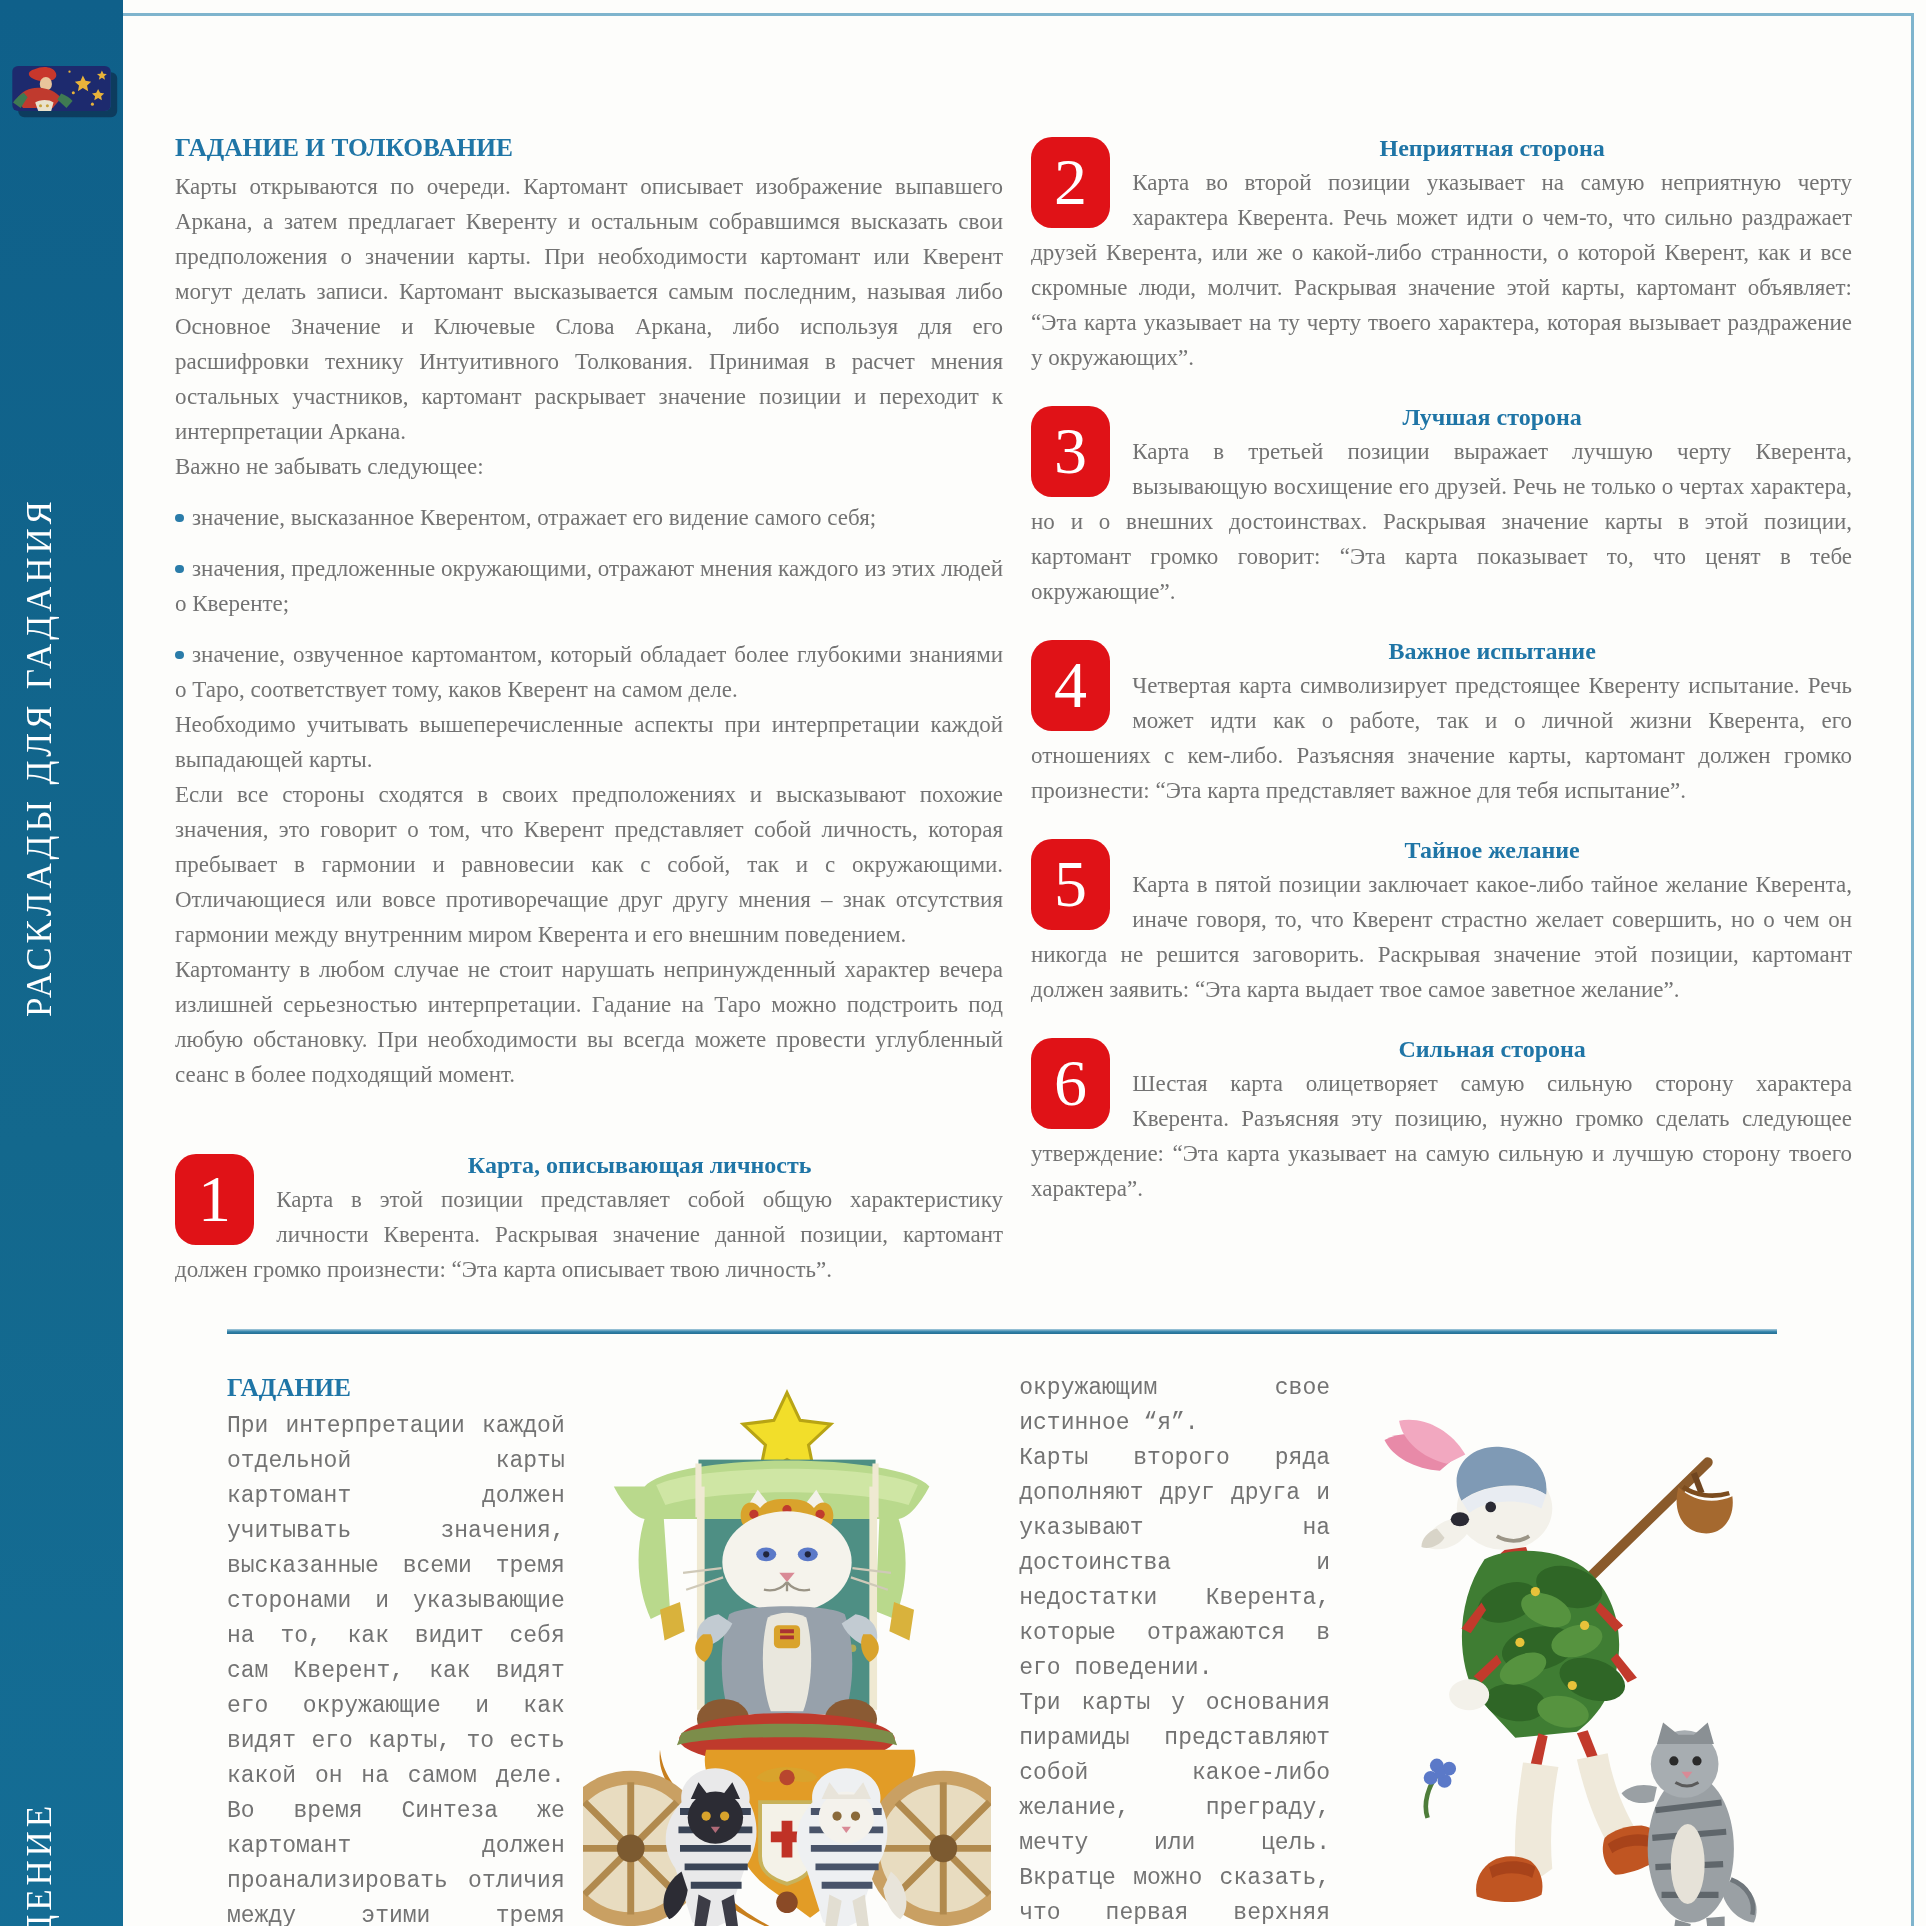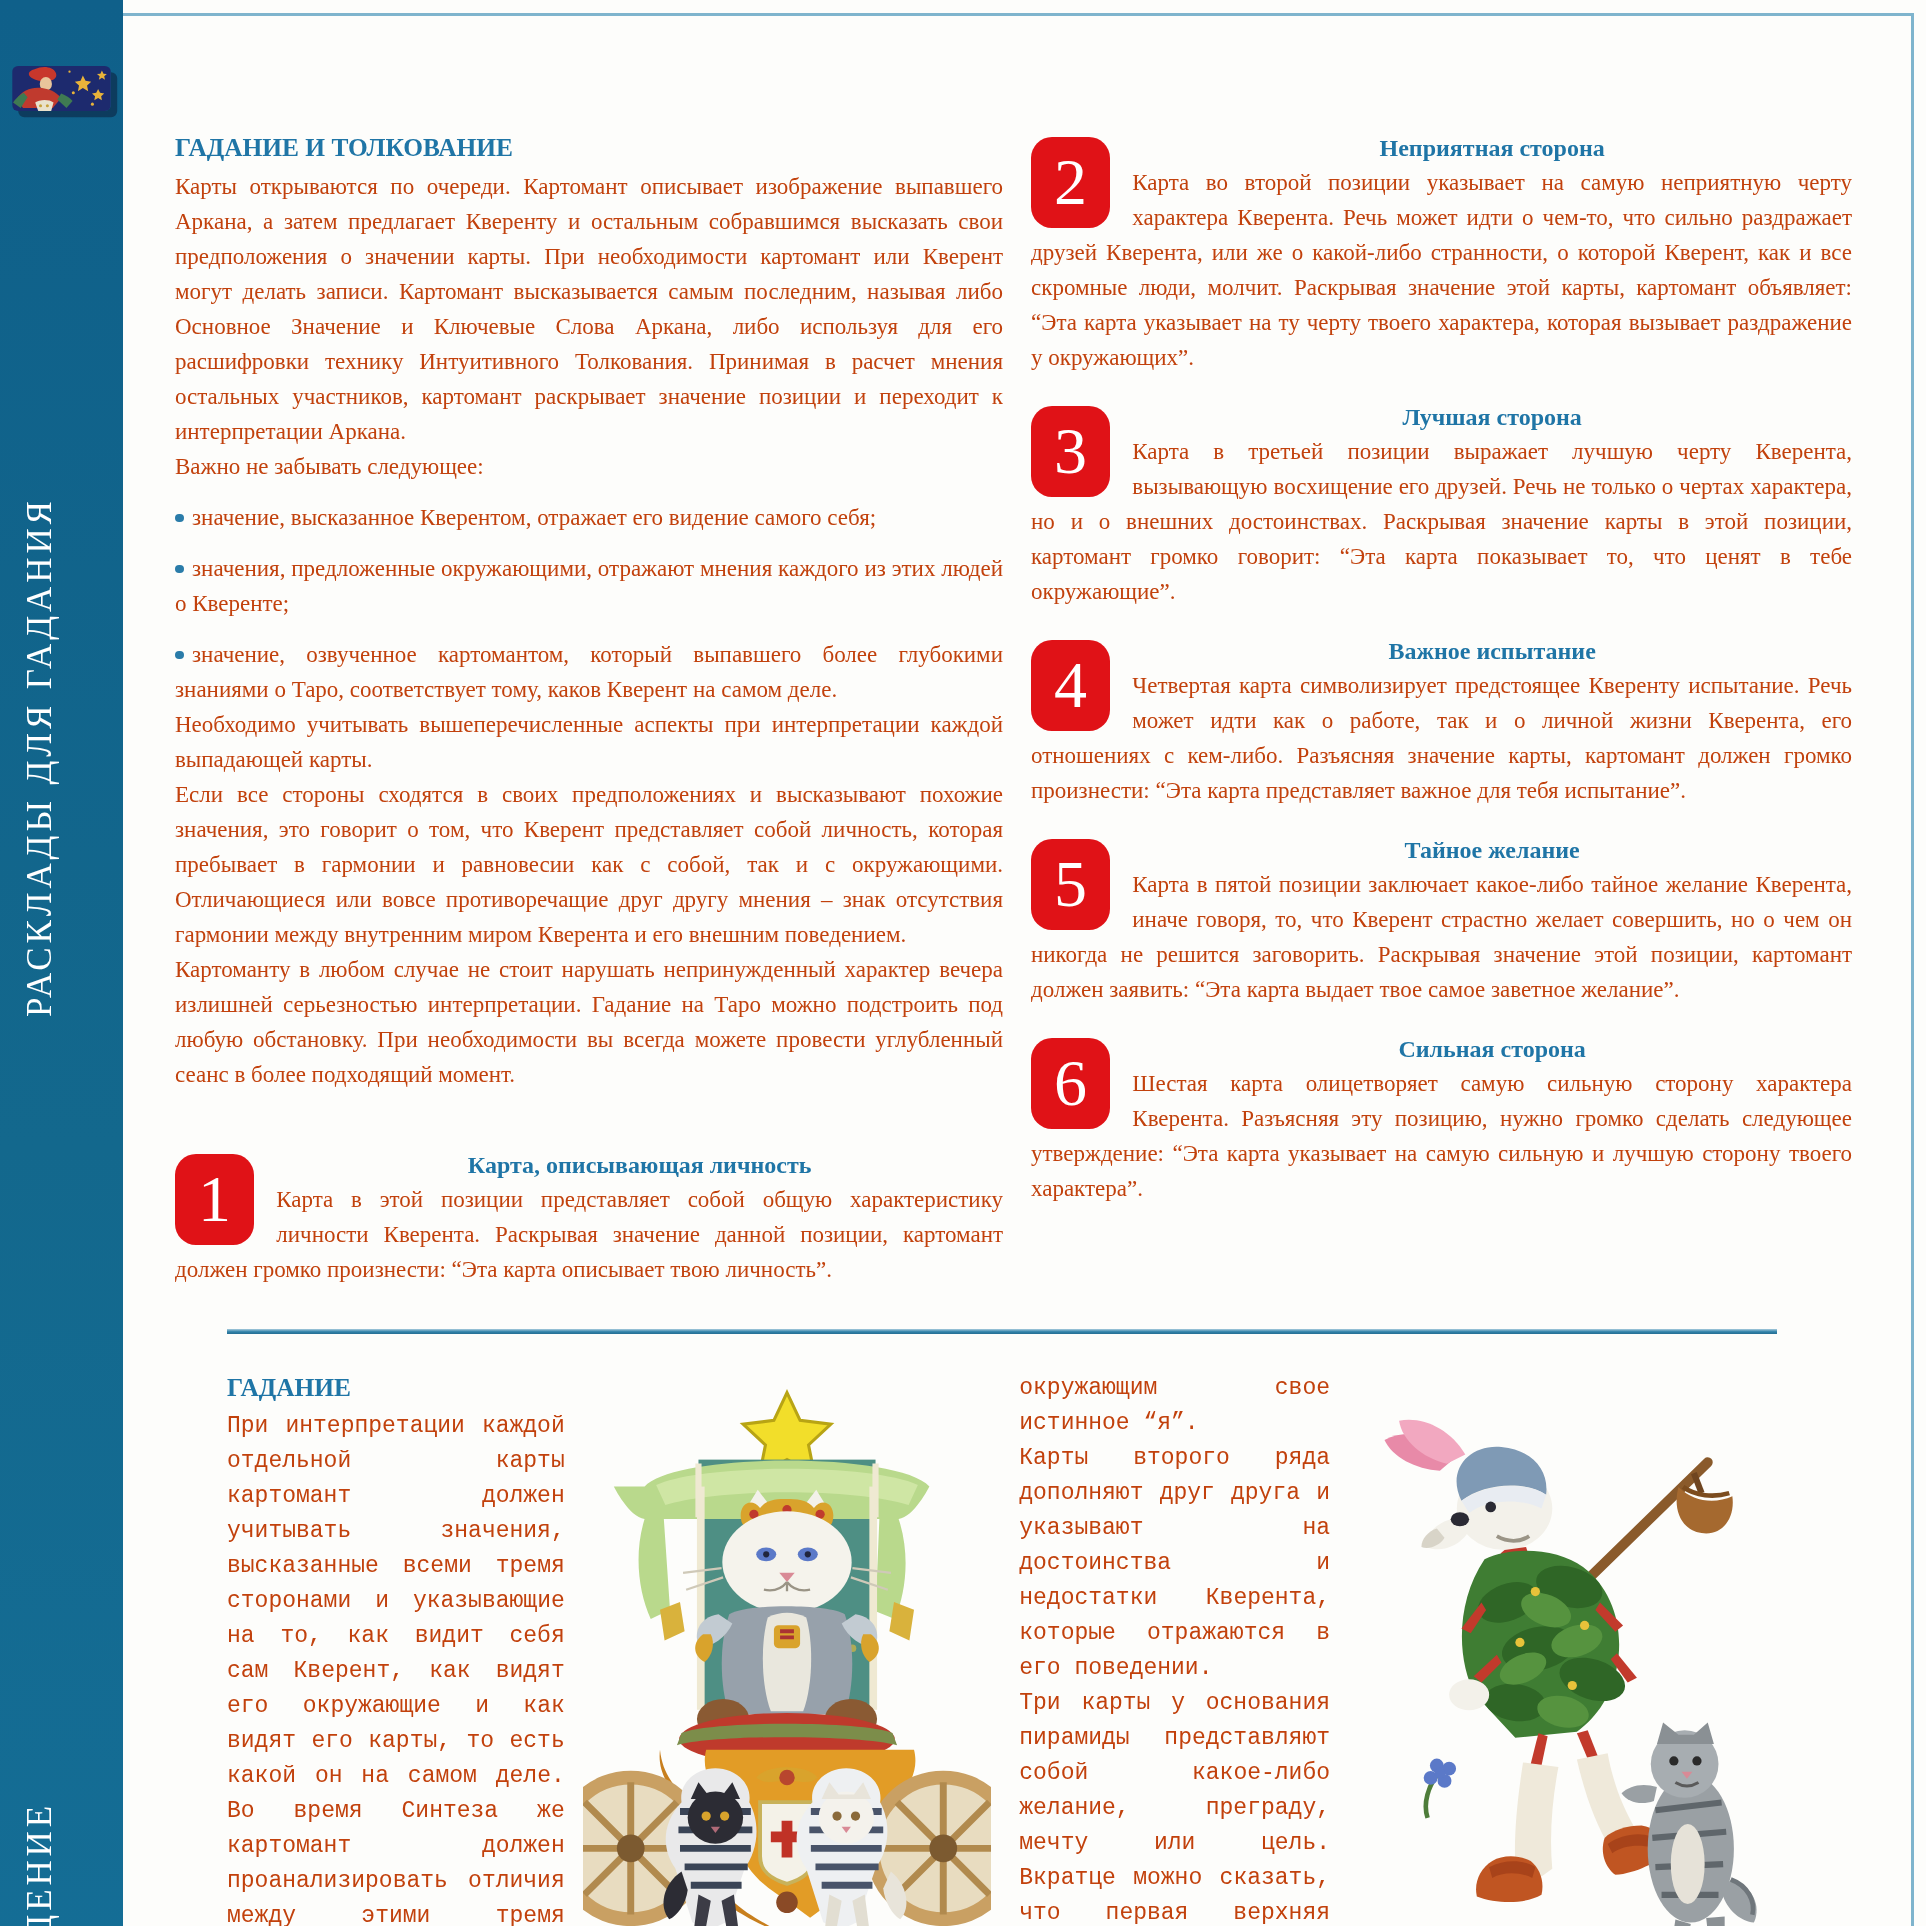--- a/index.html
+++ b/index.html
@@ -20,21 +20,21 @@
   .frame{position:absolute;top:13px;right:11.6px;bottom:11.6px;left:123px;
     border-top:3.5px solid #7fb4cd;border-right:3.5px solid #7fb4cd;border-bottom:4.6px solid #4f95b8;
     pointer-events:none;}
 
   
   main{position:absolute;left:123px;top:0;width:1804px;}
   .content{margin:131px 75px 0 52px;}
   .columns{display:flex;gap:28px;}
   .col-left{width:828px;}
   .col-right{width:821px;}
-  p{margin:0;font-size:23px;line-height:35px;color:#c2410c;text-align:justify;}
+  p{margin:0;font-size:23px;line-height:35px;color:#737373;text-align:justify;}
   h2{margin:0 0 6.2px 0;color:#1f75a6;font-size:25.4px;line-height:32px;font-weight:bold;}
   .bullet{margin-top:16px;}
   .dot{display:inline-block;width:8.5px;height:8.5px;border-radius:50%;background:#2a7ca9;
     margin-right:8.5px;transform:translateY(-3.1px);}
 
   .pos-item{margin-top:25px;}
   .pos-item.first-left{margin-top:56px;}
   .pos-item .badge{float:left;width:79px;height:91px;background:#e01217;border-radius:21px;
     color:#ffffff;font-size:66px;line-height:89px;text-align:center;margin:6.2px 22.3px 5.4px 0;}
   .pos-item h3{margin:0;color:#1f75a6;font-size:24px;line-height:34px;font-weight:bold;text-align:center;}
@@ -90,21 +90,21 @@
     <div class="content">
 
       <div class="columns">
 
         <section class="col-left">
           <h2>ГАДАНИЕ И ТОЛКОВАНИЕ</h2>
           <p>Карты открываются по очереди. Картомант описывает изображение выпавшего Аркана, а затем предлагает Кверенту и остальным собравшимся высказать свои предположения о значении карты. При необходимости картомант или Кверент могут делать записи. Картомант высказывается самым последним, называя либо Основное Значение и Ключевые Слова Аркана, либо используя для его расшифровки технику Интуитивного Толкования. Принимая в расчет мнения остальных участников, картомант раскрывает значение позиции и переходит к интерпретации Аркана.</p>
           <p>Важно не забывать следующее:</p>
           <p class="bullet"><span class="dot"></span><span>значение, высказанное Кверентом, отражает его видение самого себя;</span></p>
           <p class="bullet"><span class="dot"></span><span>значения, предложенные окружающими, отражают мнения каждого из этих людей о Кверенте;</span></p>
-          <p class="bullet"><span class="dot"></span><span>значение, озвученное картомантом, который выпавшего более глубокими знаниями о Таро, соответствует тому, каков Кверент на самом деле.</span></p>
+          <p class="bullet"><span class="dot"></span><span>значение, озвученное картомантом, который обладает более глубокими знаниями о Таро, соответствует тому, каков Кверент на самом деле.</span></p>
           <p>Необходимо учитывать вышеперечисленные аспекты при интерпретации каждой выпадающей карты.</p>
           <p>Если все стороны сходятся в своих предположениях и высказывают похожие значения, это говорит о том, что Кверент представляет собой личность, которая пребывает в гармонии и равновесии как с собой, так и с окружающими. Отличающиеся или вовсе противоречащие друг другу мнения – знак отсутствия гармонии между внутренним миром Кверента и его внешним поведением.</p>
           <p>Картоманту в любом случае не стоит нарушать непринужденный характер вечера излишней серьезностью интерпретации. Гадание на Таро можно подстроить под любую обстановку. При необходимости вы всегда можете провести углубленный сеанс в более подходящий момент.</p>
 
           <div class="pos-item first-left">
             <div class="badge">1</div>
             <h3>Карта, описывающая личность</h3>
             <p>Карта в этой позиции представляет собой общую характеристику личности Кверента. Раскрывая значение данной позиции, картомант должен громко произнести: “Эта карта описывает твою личность”.</p>
           </div>
         </section>

